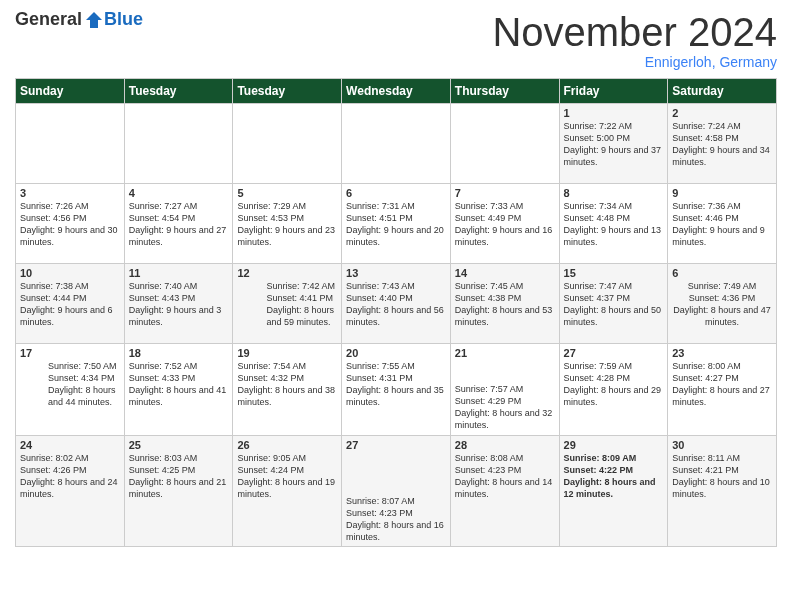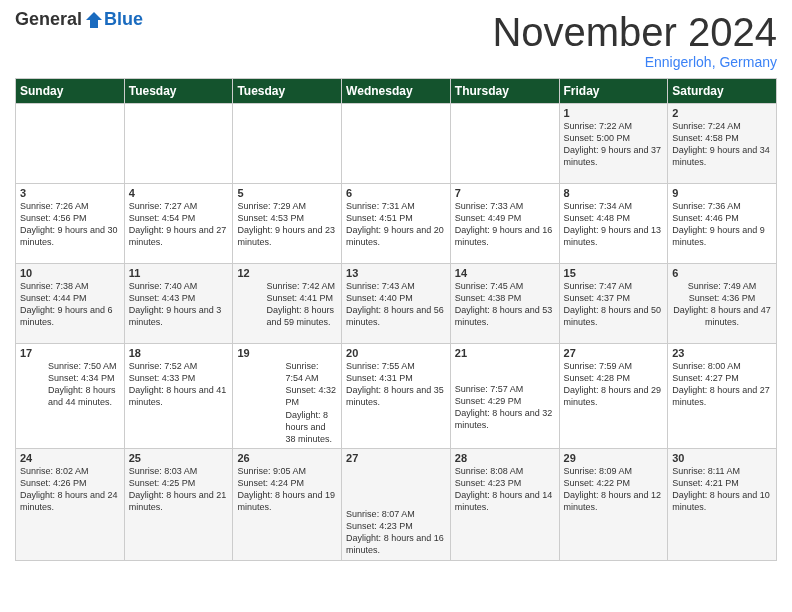--- a/index.html
+++ b/index.html
@@ -252,21 +252,21 @@
 Daylight: 8 hours and 44 minutes.</div>
           </td>
           <td>
             <span class="day-num">18</span>
             <div class="day-info" style="white-space: pre-line;">Sunrise: 7:52 AM
 Sunset: 4:33 PM
 Daylight: 8 hours and 41 minutes.</div>
           </td>
           <td>
             <span class="day-num">19</span>
-            <div class="day-info" style="white-space: pre-line; margin-left: 48px;">Sunrise: 7:54 AM
+            <div class="day-info" style="white-space: pre-line;">Sunrise: 7:54 AM
 Sunset: 4:32 PM
 Daylight: 8 hours and 38 minutes.</div>
           </td>
           <td>
             <span class="day-num">20</span>
             <div class="day-info" style="white-space: pre-line;">Sunrise: 7:55 AM
 Sunset: 4:31 PM
 Daylight: 8 hours and 35 minutes.</div>
           </td>
           <td>
@@ -314,21 +314,21 @@
 Daylight: 8 hours and 16 minutes.</div>
           </td>
           <td>
             <span class="day-num">28</span>
             <div class="day-info" style="white-space: pre-line;">Sunrise: 8:08 AM
 Sunset: 4:23 PM
 Daylight: 8 hours and 14 minutes.</div>
           </td>
           <td>
             <span class="day-num">29</span>
-            <div class="day-info" style="white-space: pre-line;">Sunrise: 8:09 AM
+            <div class="day-info" style="white-space: pre-line; font-weight: bold;">Sunrise: 8:09 AM
 Sunset: 4:22 PM
 Daylight: 8 hours and 12 minutes.</div>
           </td>
           <td>
             <span class="day-num">30</span>
             <div class="day-info" style="white-space: pre-line;">Sunrise: 8:11 AM
 Sunset: 4:21 PM
 Daylight: 8 hours and 10 minutes.</div>
           </td>
         </tr>

